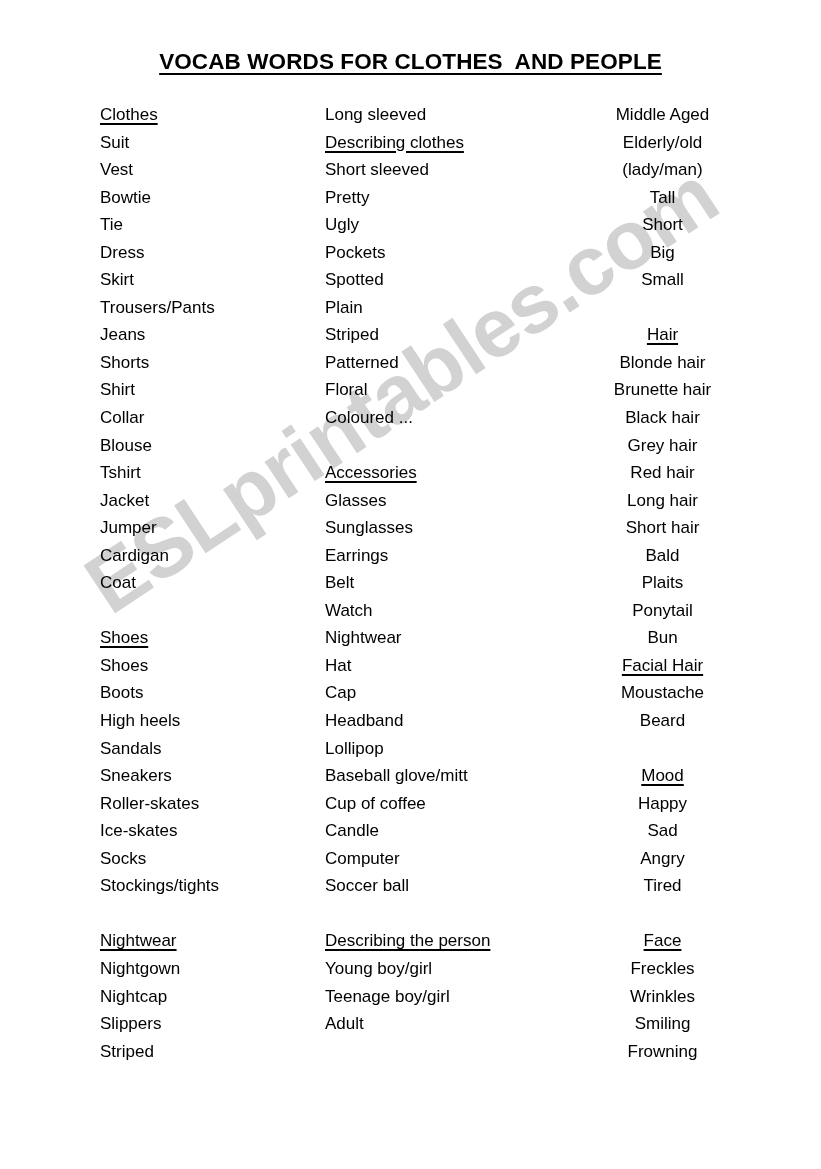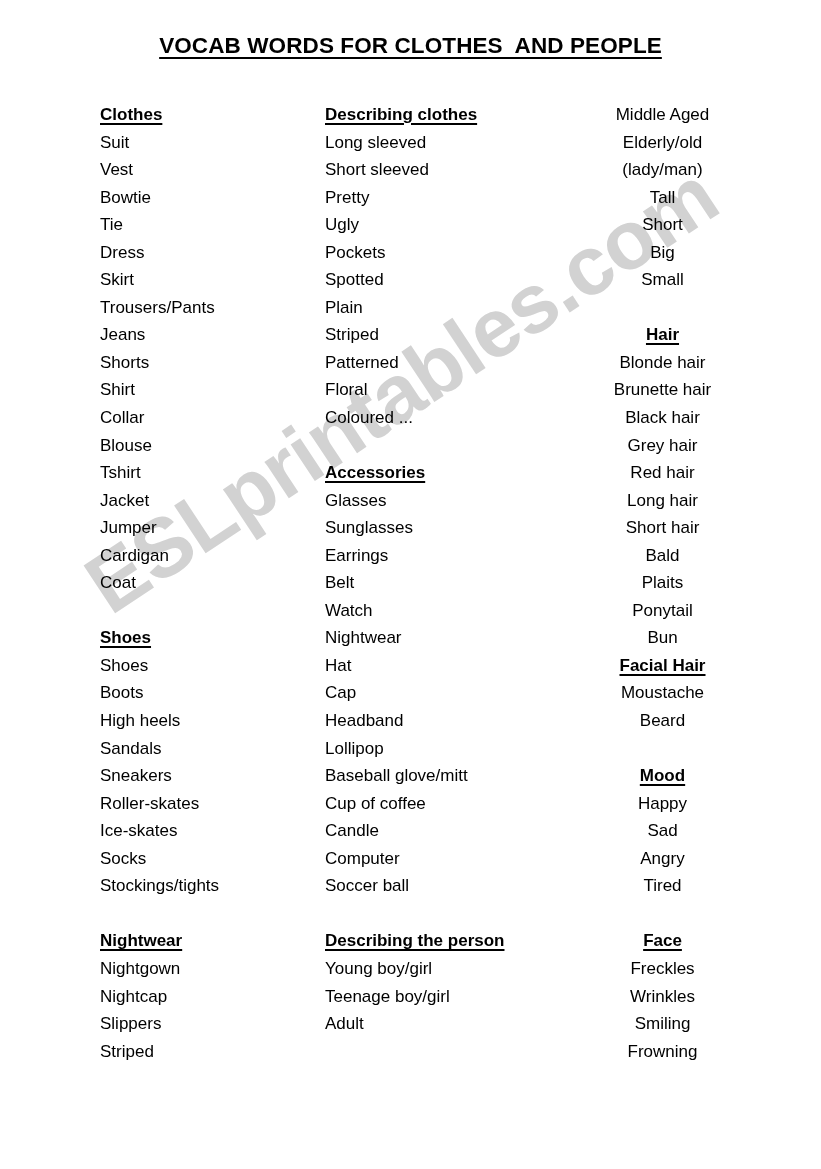--- a/index.html
+++ b/index.html
@@ -44,21 +44,21 @@
     font-size: 83px;
     letter-spacing: -1px;
     color: #d2d2d2;
     white-space: nowrap;
     user-select: none;
   }
 
   
   #title {
     position: absolute;
-    top: 33px;
+    top: 49px;
     left: 0;
     width: 821px;
     text-align: center;
     z-index: 3;
   }
   #title .title-text {
     font-family: "Liberation Sans", sans-serif;
     font-weight: bold;
     font-size: 22.5px;
     letter-spacing: 0.1px;
@@ -84,21 +84,21 @@
   #col-2 { left: 325px; width: 215px; }
   #col-3 { left: 550px; width: 225px; text-align: center; }
 
   .entry {
     height: 27.55px;
     line-height: 27.55px;
     font-size: 17px;
     white-space: nowrap;
   }
   .entry.heading {
-    font-weight: bold;
+    font-weight: normal;
     text-decoration: underline;
     text-underline-offset: 3px;
     text-decoration-thickness: 1.6px;
   }
   .entry.spacer {
     height: 27.55px;
   }
 </style>
 </head>
 <body>
@@ -145,22 +145,22 @@
         <div class="entry">Socks</div>
         <div class="entry">Stockings/tights</div>
         <div class="entry spacer"></div>
         <div class="entry heading">Nightwear</div>
         <div class="entry">Nightgown</div>
         <div class="entry">Nightcap</div>
         <div class="entry">Slippers</div>
         <div class="entry">Striped</div>
       </div>
     <div class="column" id="col-2">
+        <div class="entry">Long sleeved</div>
         <div class="entry heading">Describing clothes</div>
-        <div class="entry">Long sleeved</div>
         <div class="entry">Short sleeved</div>
         <div class="entry">Pretty</div>
         <div class="entry">Ugly</div>
         <div class="entry">Pockets</div>
         <div class="entry">Spotted</div>
         <div class="entry">Plain</div>
         <div class="entry">Striped</div>
         <div class="entry">Patterned</div>
         <div class="entry">Floral</div>
         <div class="entry">Coloured ...</div>

